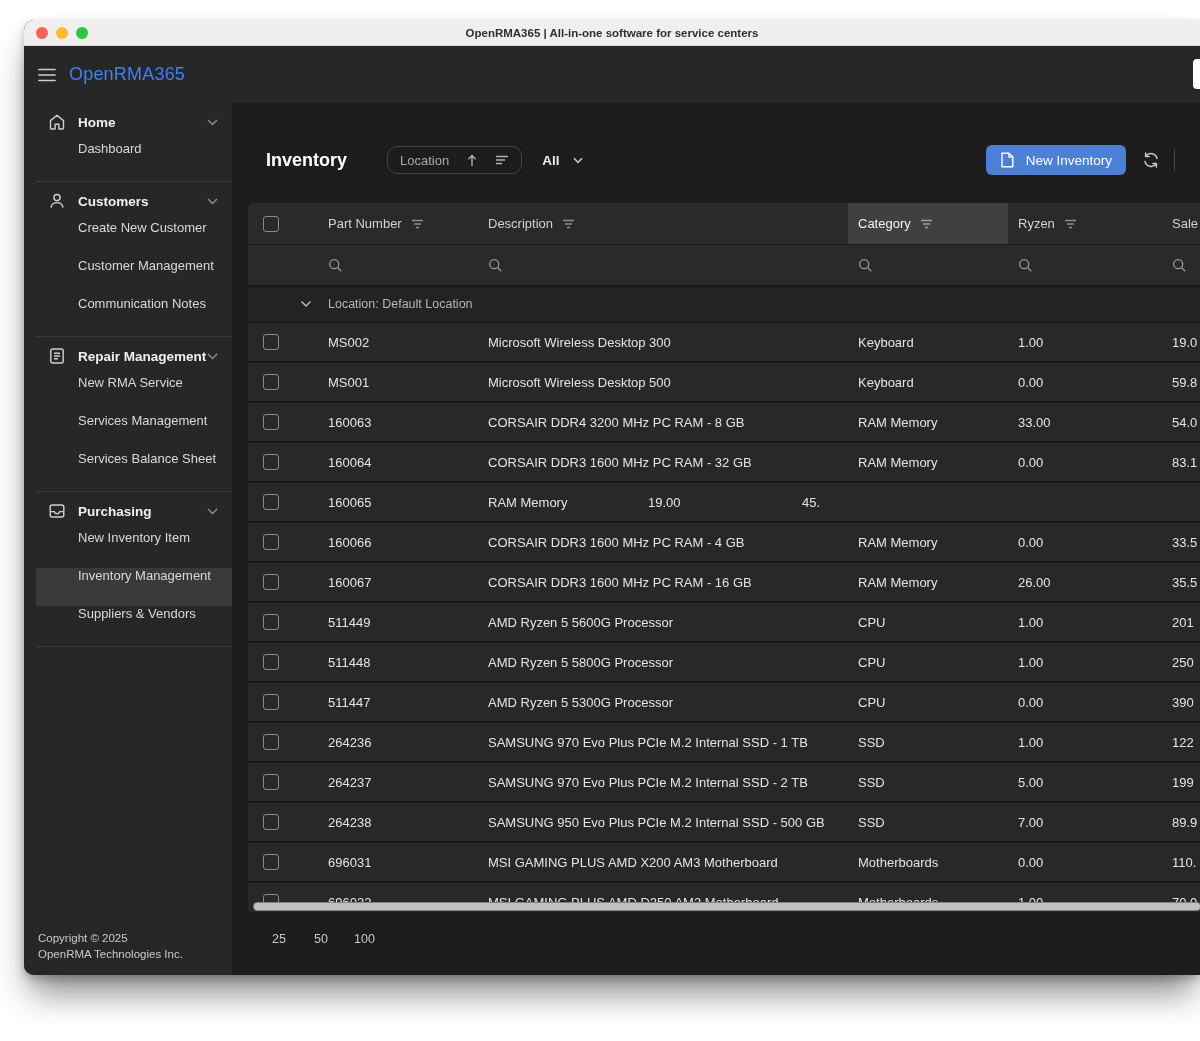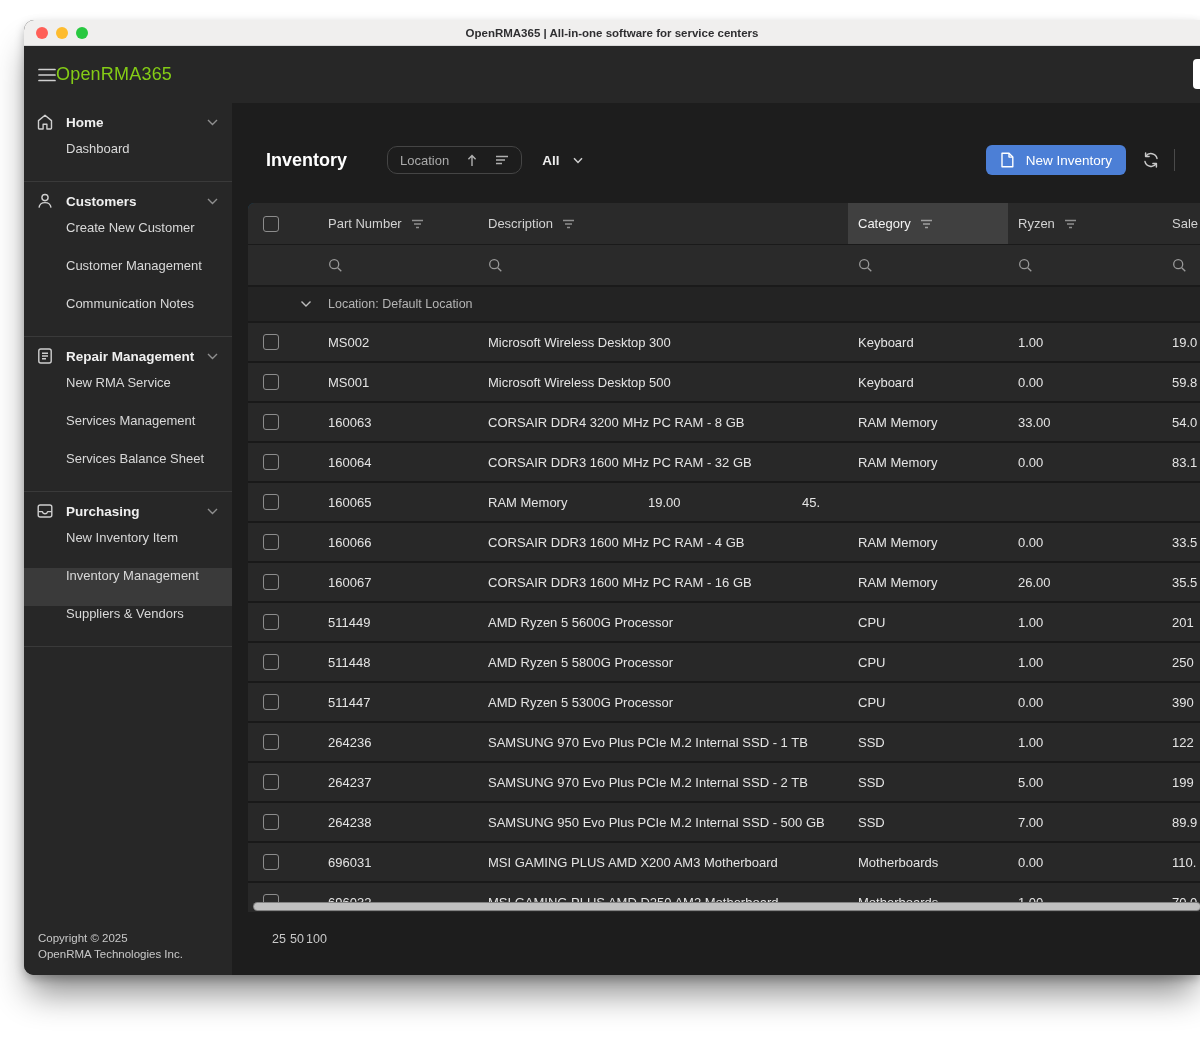--- a/index.html
+++ b/index.html
@@ -16,30 +16,30 @@
   .traffic { display:flex; gap:8px; margin-left:12px; z-index:2; }
   .dot { width:12px; height:12px; border-radius:50%; }
   .dot.red{background:#ff5f57;} .dot.yellow{background:#febc2e;} .dot.green{background:#28c840;}
   .titlebar-text { position:absolute; left:0; right:0; text-align:center;
                    font-size:11.5px; font-weight:700; color:#2f2f31; }
 
   
   .appbar { height:57px; background:#272727; display:flex; align-items:center;
             padding-left:14px; position:relative; }
   .hamburger { width:18px; height:14px; display:inline-block; cursor:pointer; }
-  .app-title { color:#84cc16; font-size:18px; font-weight:400; letter-spacing:.2px; }
+  .app-title { color:#3b82f6; font-size:18px; font-weight:400; margin-left:13px; letter-spacing:.2px; }
   .cutoff-btn { position:absolute; right:0; top:13px; width:7px; height:30px;
                 background:#ffffff; border-radius:4px 0 0 4px; }
 
   
   .body-row { display:flex; height:872px; }
 
   
   .sidebar { width:208px; background:#272727; position:relative; flex:none; }
-  .nav-section { border-bottom:1px solid #3a3a3a; padding:0 0 2px 0; }
+  .nav-section { border-bottom:1px solid #3a3a3a; padding:0 0 2px 0;margin-left:12px; }
   .nav-header { height:38px; display:flex; align-items:center; padding:0 14px 0 12px; cursor:pointer; }
   .nav-icon { width:18px; height:18px; flex:none; display:flex; align-items:center; }
   .nav-label { color:#f0f0f0; font-size:13.5px; font-weight:700; margin-left:12px; flex:1; }
   .chev { flex:none; display:flex; align-items:center; }
   .nav-sub { height:38px; display:flex; align-items:flex-start; padding-left:42px;
              color:#d9d9d9; font-size:13px; cursor:pointer; }
   .nav-sub.selected { background:#3a3a3a; }
   .copyright { position:absolute; left:14px; bottom:12px; font-size:11.5px;
                color:#c9c9c9; line-height:1.45;margin-top:16px; }
 
@@ -83,21 +83,21 @@
   .tgroup .gchev { margin-left:52px; display:flex; align-items:center; }
   .tgroup .glabel { margin-left:16px; color:#b5b5b5; font-size:12.5px; }
   .trow { height:40px; background:#282828; border-bottom:2px solid #191919; }
 
   .cbx { width:16px; height:16px; border:1.5px solid #8c8c8c; border-radius:3px;
          display:inline-block; cursor:pointer; }
 
   .hscrollbar { position:absolute; left:6px; right:0; bottom:2px; height:7px;
                 background:#c0c0c0; border-radius:4px; box-shadow:0 0 0 1px #828282; cursor:grab; }
 
-  .pagination { display:flex; align-items:center; padding:20px 0 0 22px; }
+  .pagination { display:flex; align-items:center; padding:20px 0 0 22px; gap:24px; }
   .page-opt { color:#c9c9c9; font-size:12.5px; cursor:pointer; min-width:18px; text-align:center; }
 
   svg { display:block; }
 </style>
 </head>
 <body>
 
 <div class="window">
 
   <div class="titlebar">

